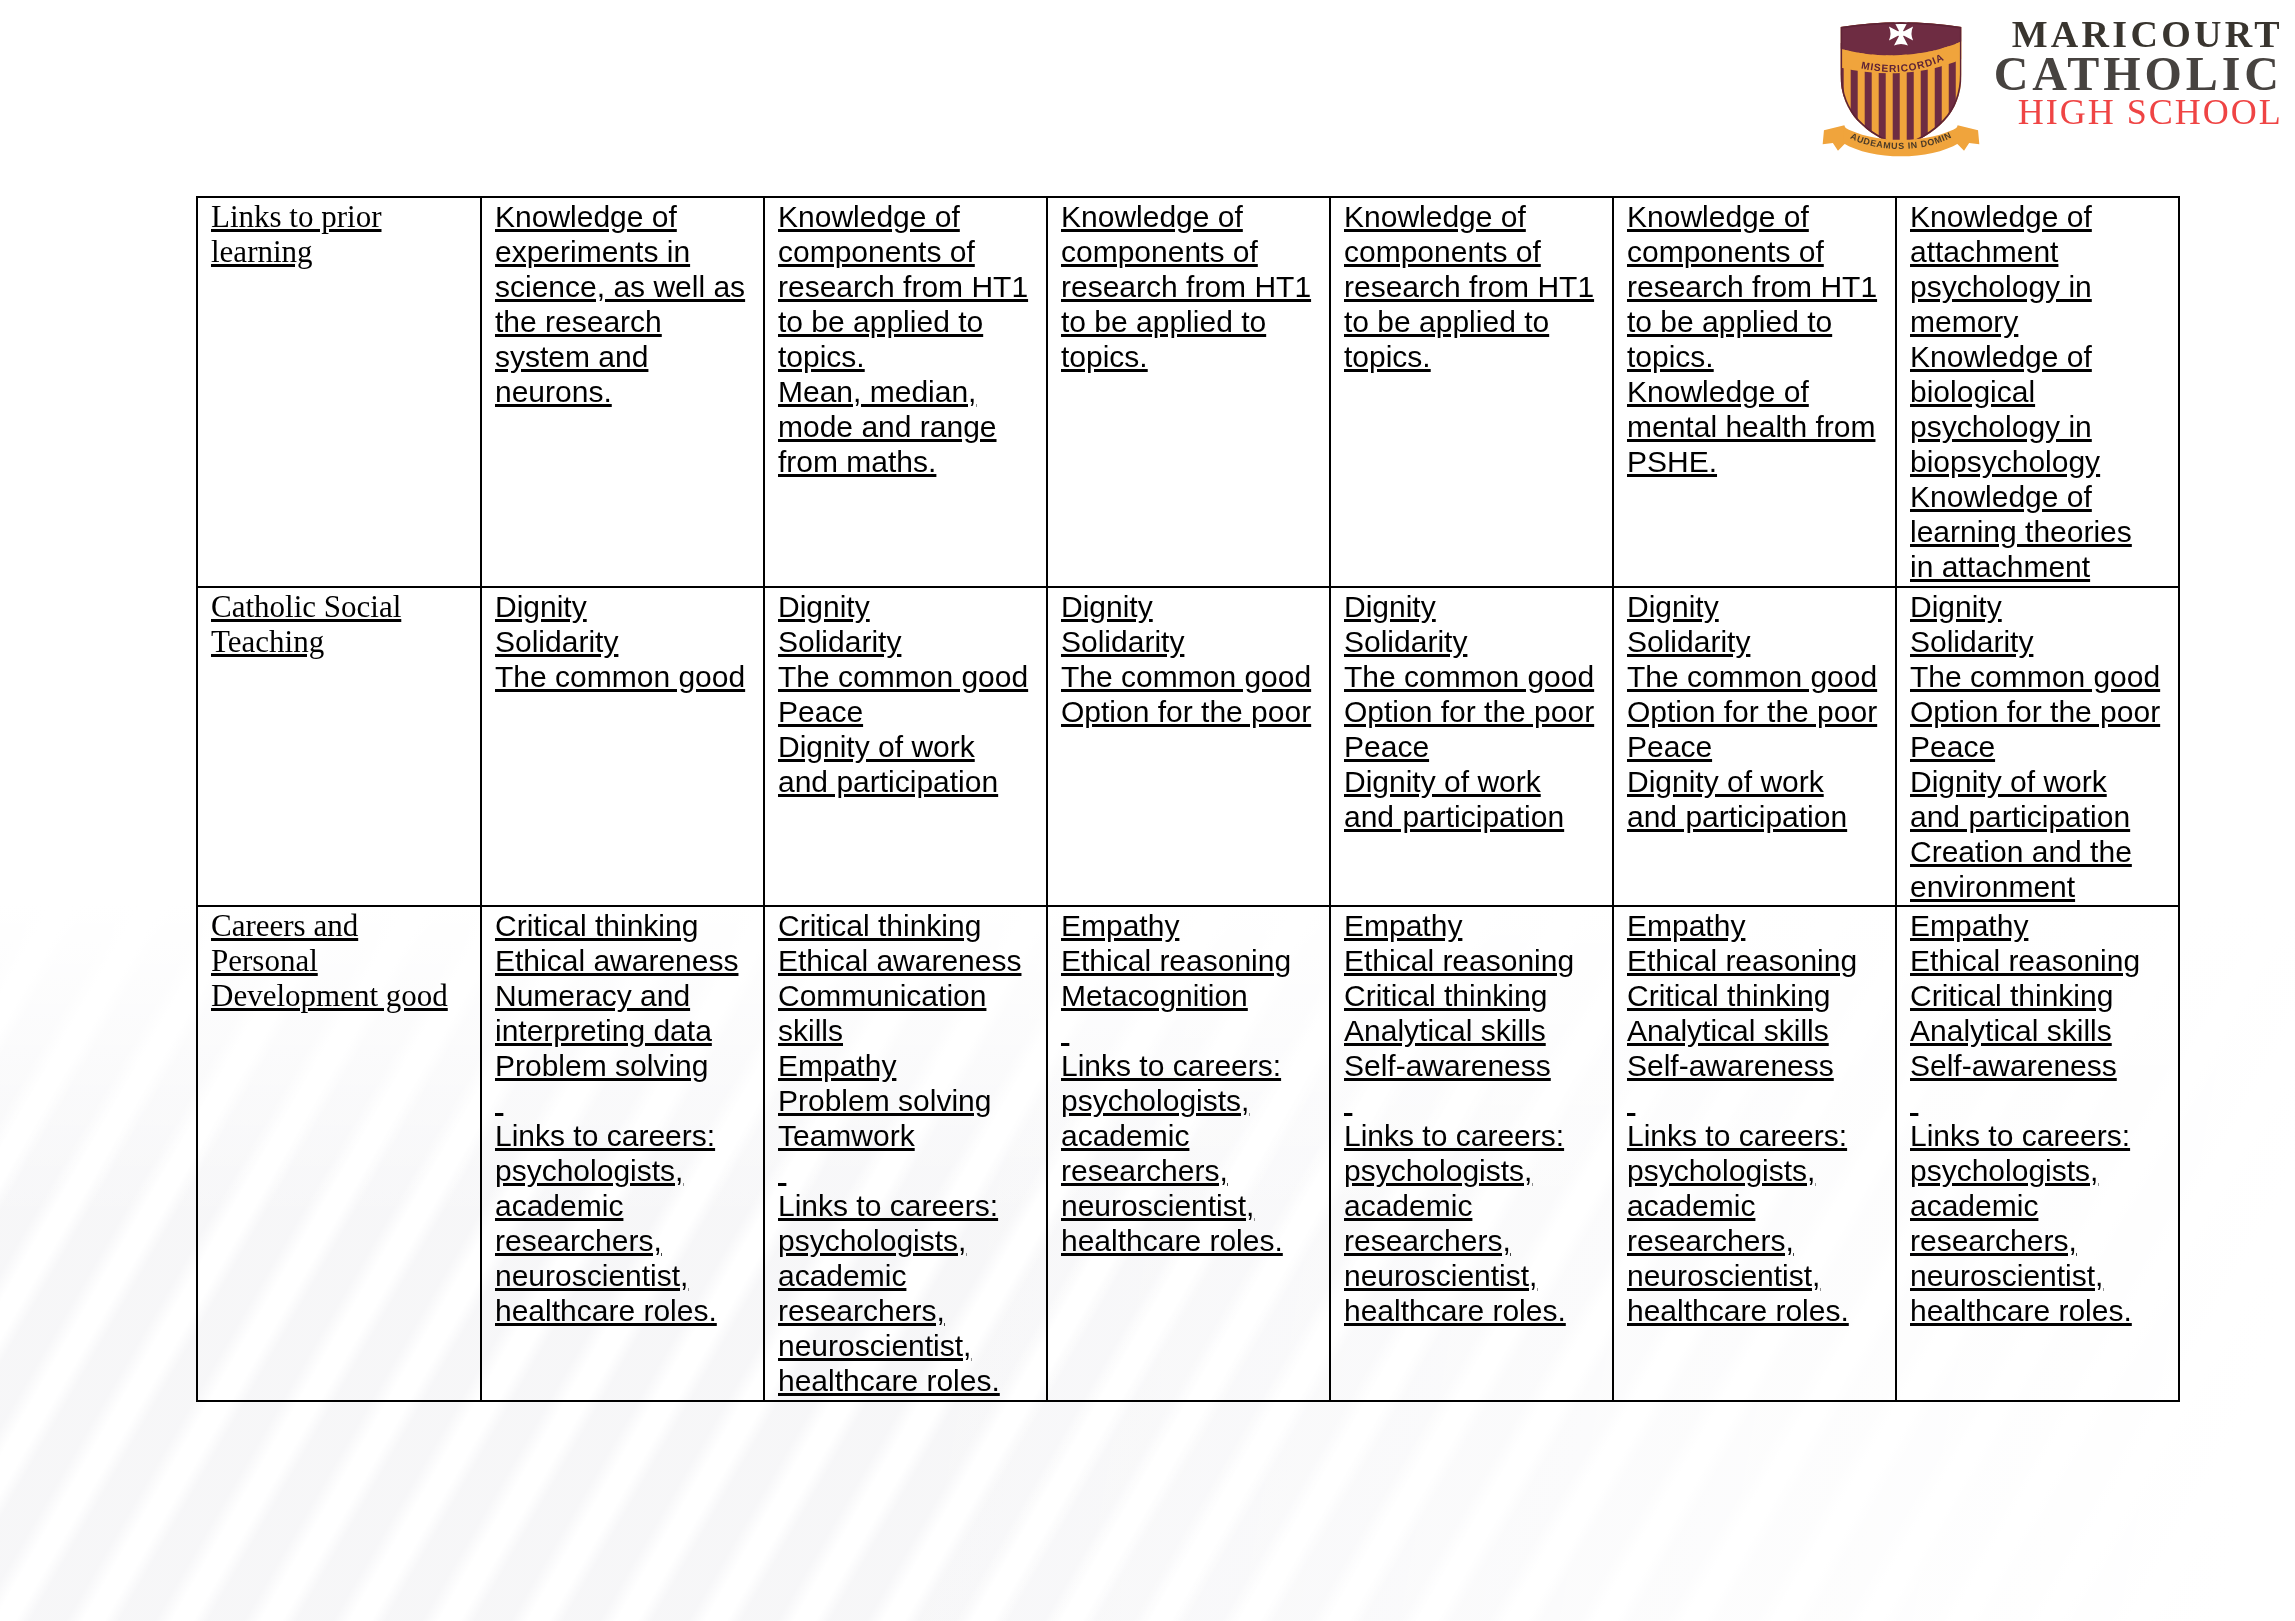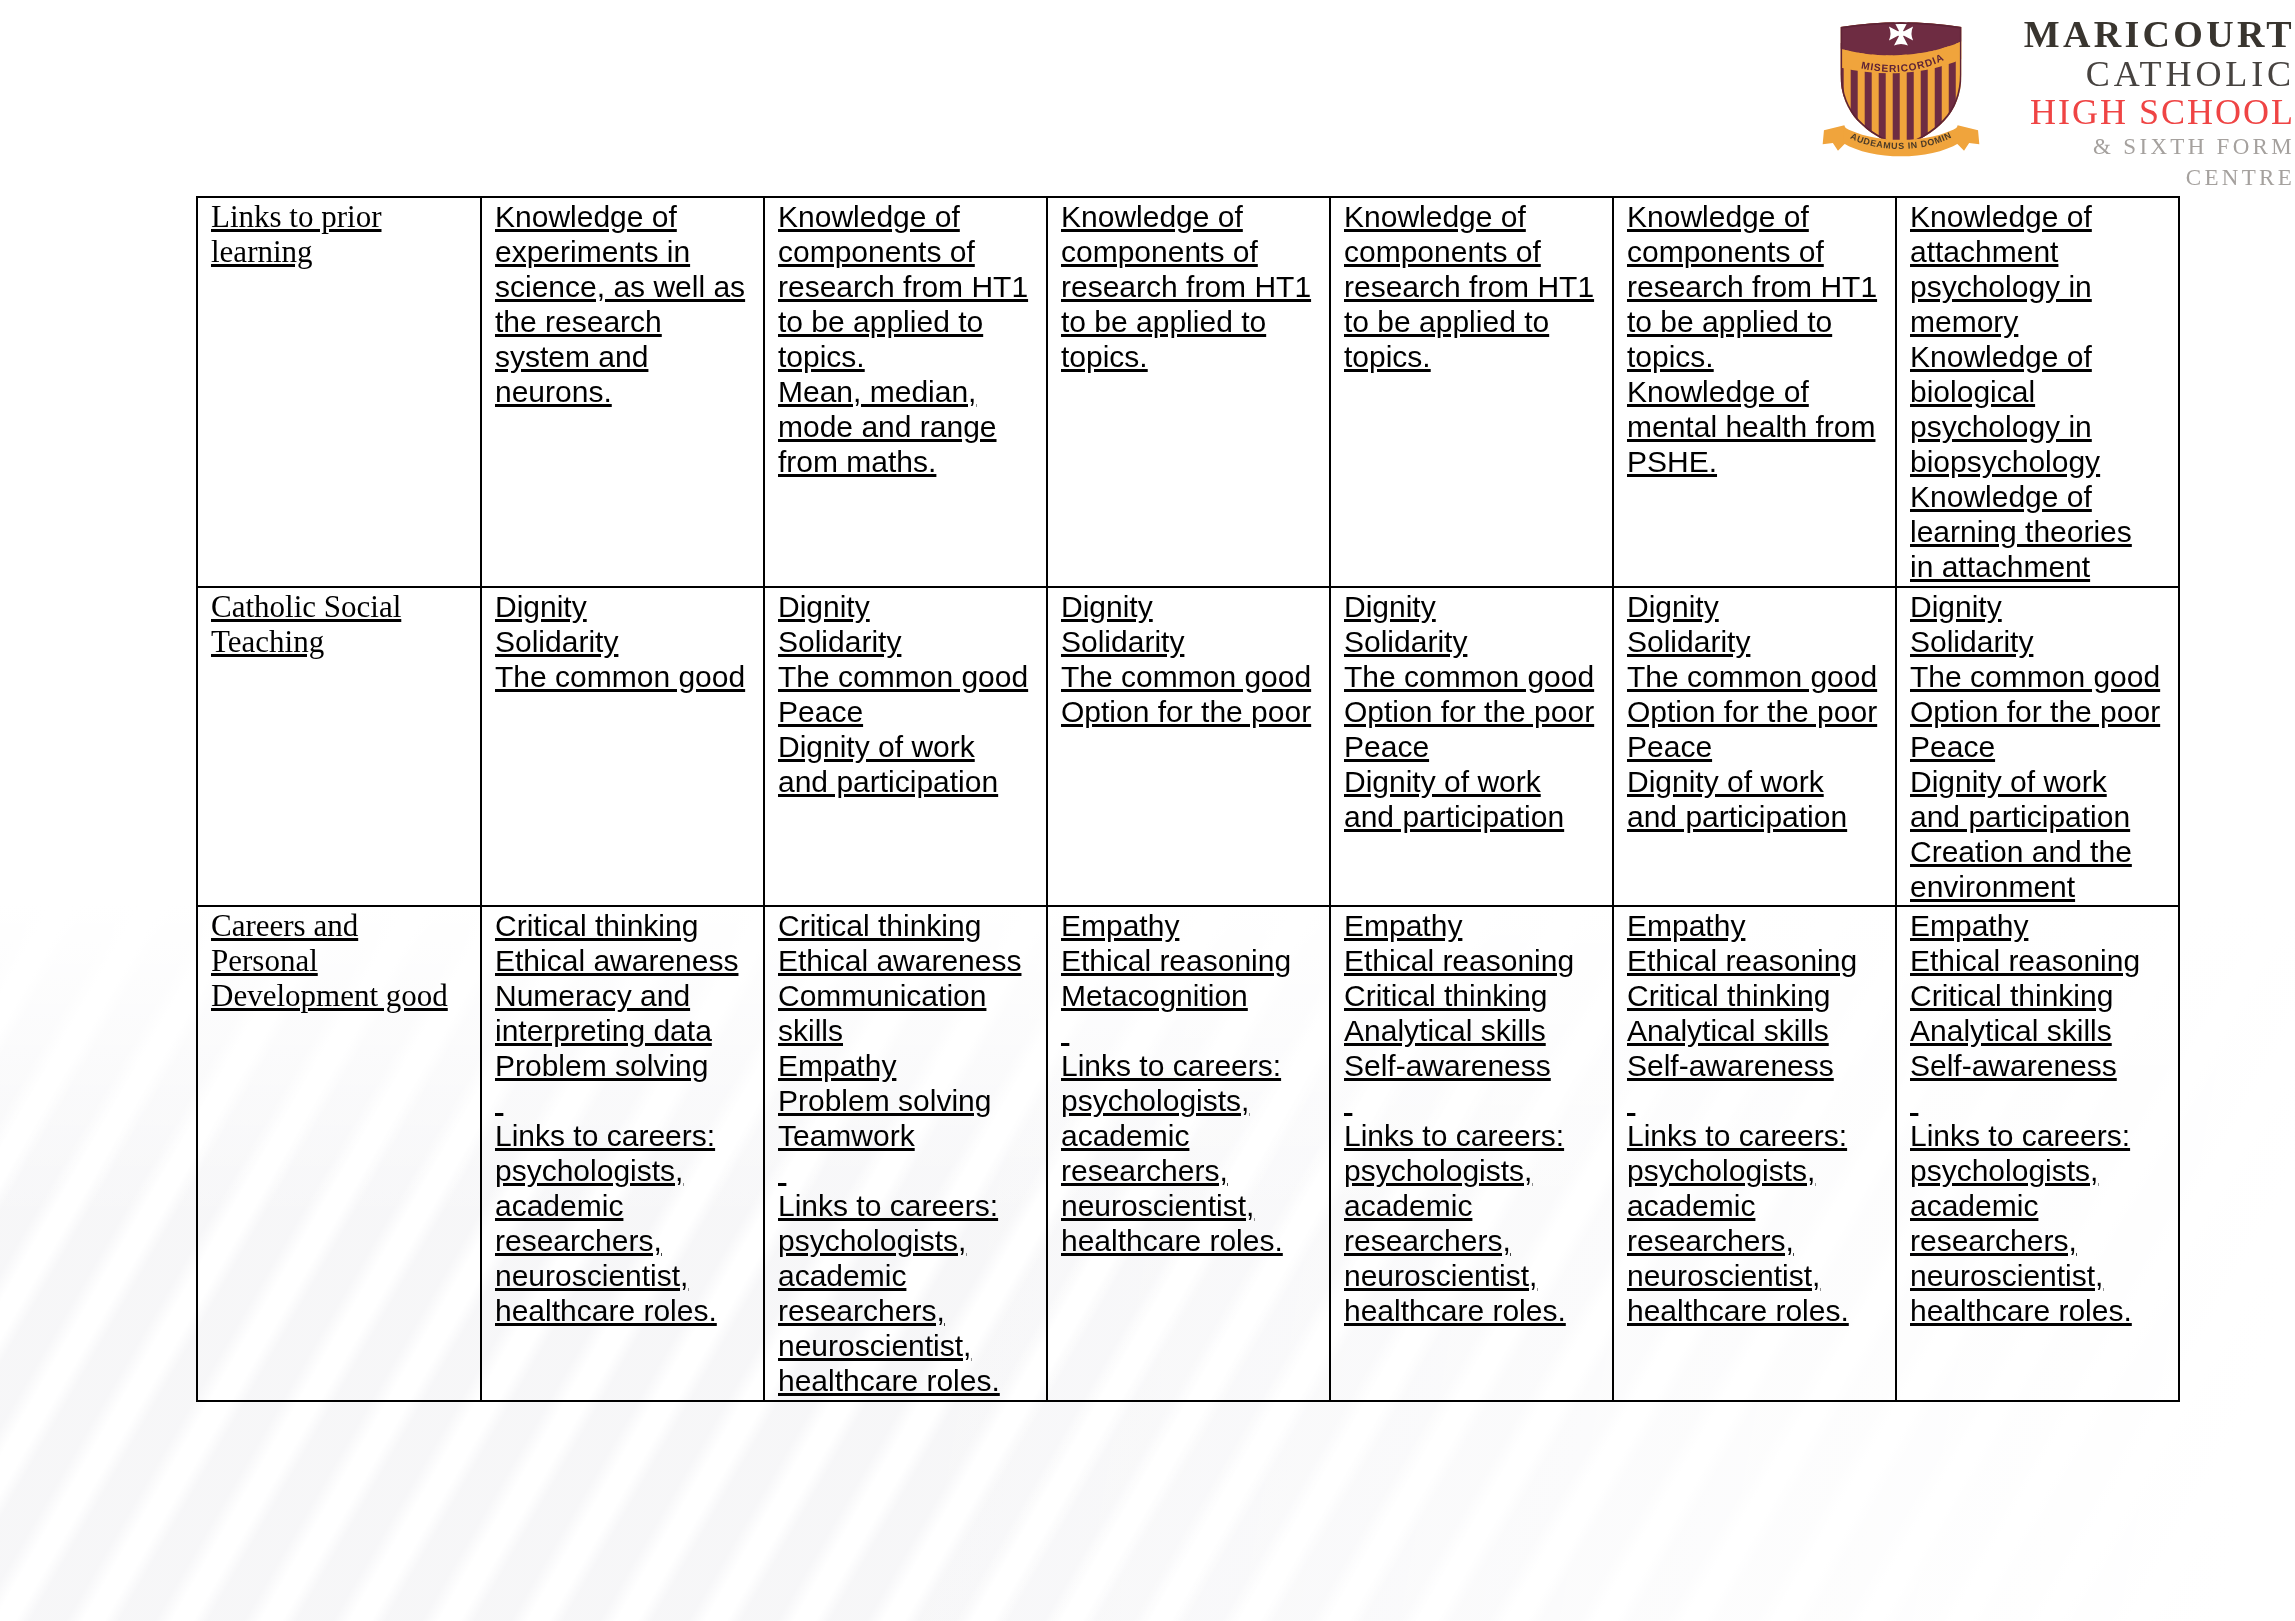--- a/index.html
+++ b/index.html
@@ -22,21 +22,21 @@
         rgba(88,88,120,0.05) 77px);
   }
   
   .logo{
     position:absolute;left:1820px;top:7.9px;
     display:flex;align-items:flex-start;gap:11.8px;
   }
   .crest{width:162px;height:156px;flex:0 0 auto;}
   .schoolname{padding-top:5.2px;font-family:"Liberation Serif",serif;text-align:right;}
   .schoolname .l1{font-weight:700;font-size:38px;line-height:42px;letter-spacing:3.3px;color:#39352f;}
-  .schoolname .l2{font-weight:400;font-size:36px;line-height:38px;letter-spacing:3.9px;color:#474340;}
+  .schoolname .l2{font-weight:700;font-size:48px;line-height:38px;letter-spacing:3.9px;color:#474340;}
   .schoolname .l3{font-weight:400;font-size:36px;line-height:38px;letter-spacing:2px;color:#ef4444;}
   .schoolname .l4{font-weight:400;font-size:23px;line-height:31px;letter-spacing:3.3px;color:#a5a19e;}
   
   table.maintable{
     position:absolute;left:196px;top:196px;
     border-collapse:collapse;table-layout:fixed;
     background:transparent;
   }
   .maintable td,.maintable th{
     border:2px solid #000;
@@ -108,21 +108,20 @@
       <path d="M34,186 C80,214 170,214 216,186 L216,212 C170,240 80,240 34,212 Z" fill="#F0A43C"></path>
       <text font-family="Liberation Sans, sans-serif" font-size="14" font-weight="700" fill="#4A3A28" letter-spacing="1">
         <textPath href="#ribbonPath" startOffset="50%" text-anchor="middle">GAUDEAMUS IN DOMINO</textPath>
       </text>
     </g>
   </svg>
   <div class="schoolname">
     <div class="l1">MARICOURT</div>
     <div class="l2">CATHOLIC</div>
     <div class="l3">HIGH SCHOOL</div>
-    <div class="l4">&amp; SIXTH FORM CENTRE</div>
   </div>
 </div>
 
 <table class="maintable">
   <colgroup>
     <col style="width:284px">
       <col style="width:283px">
       <col style="width:283px">
     <col style="width:283px">
       <col style="width:283px">

